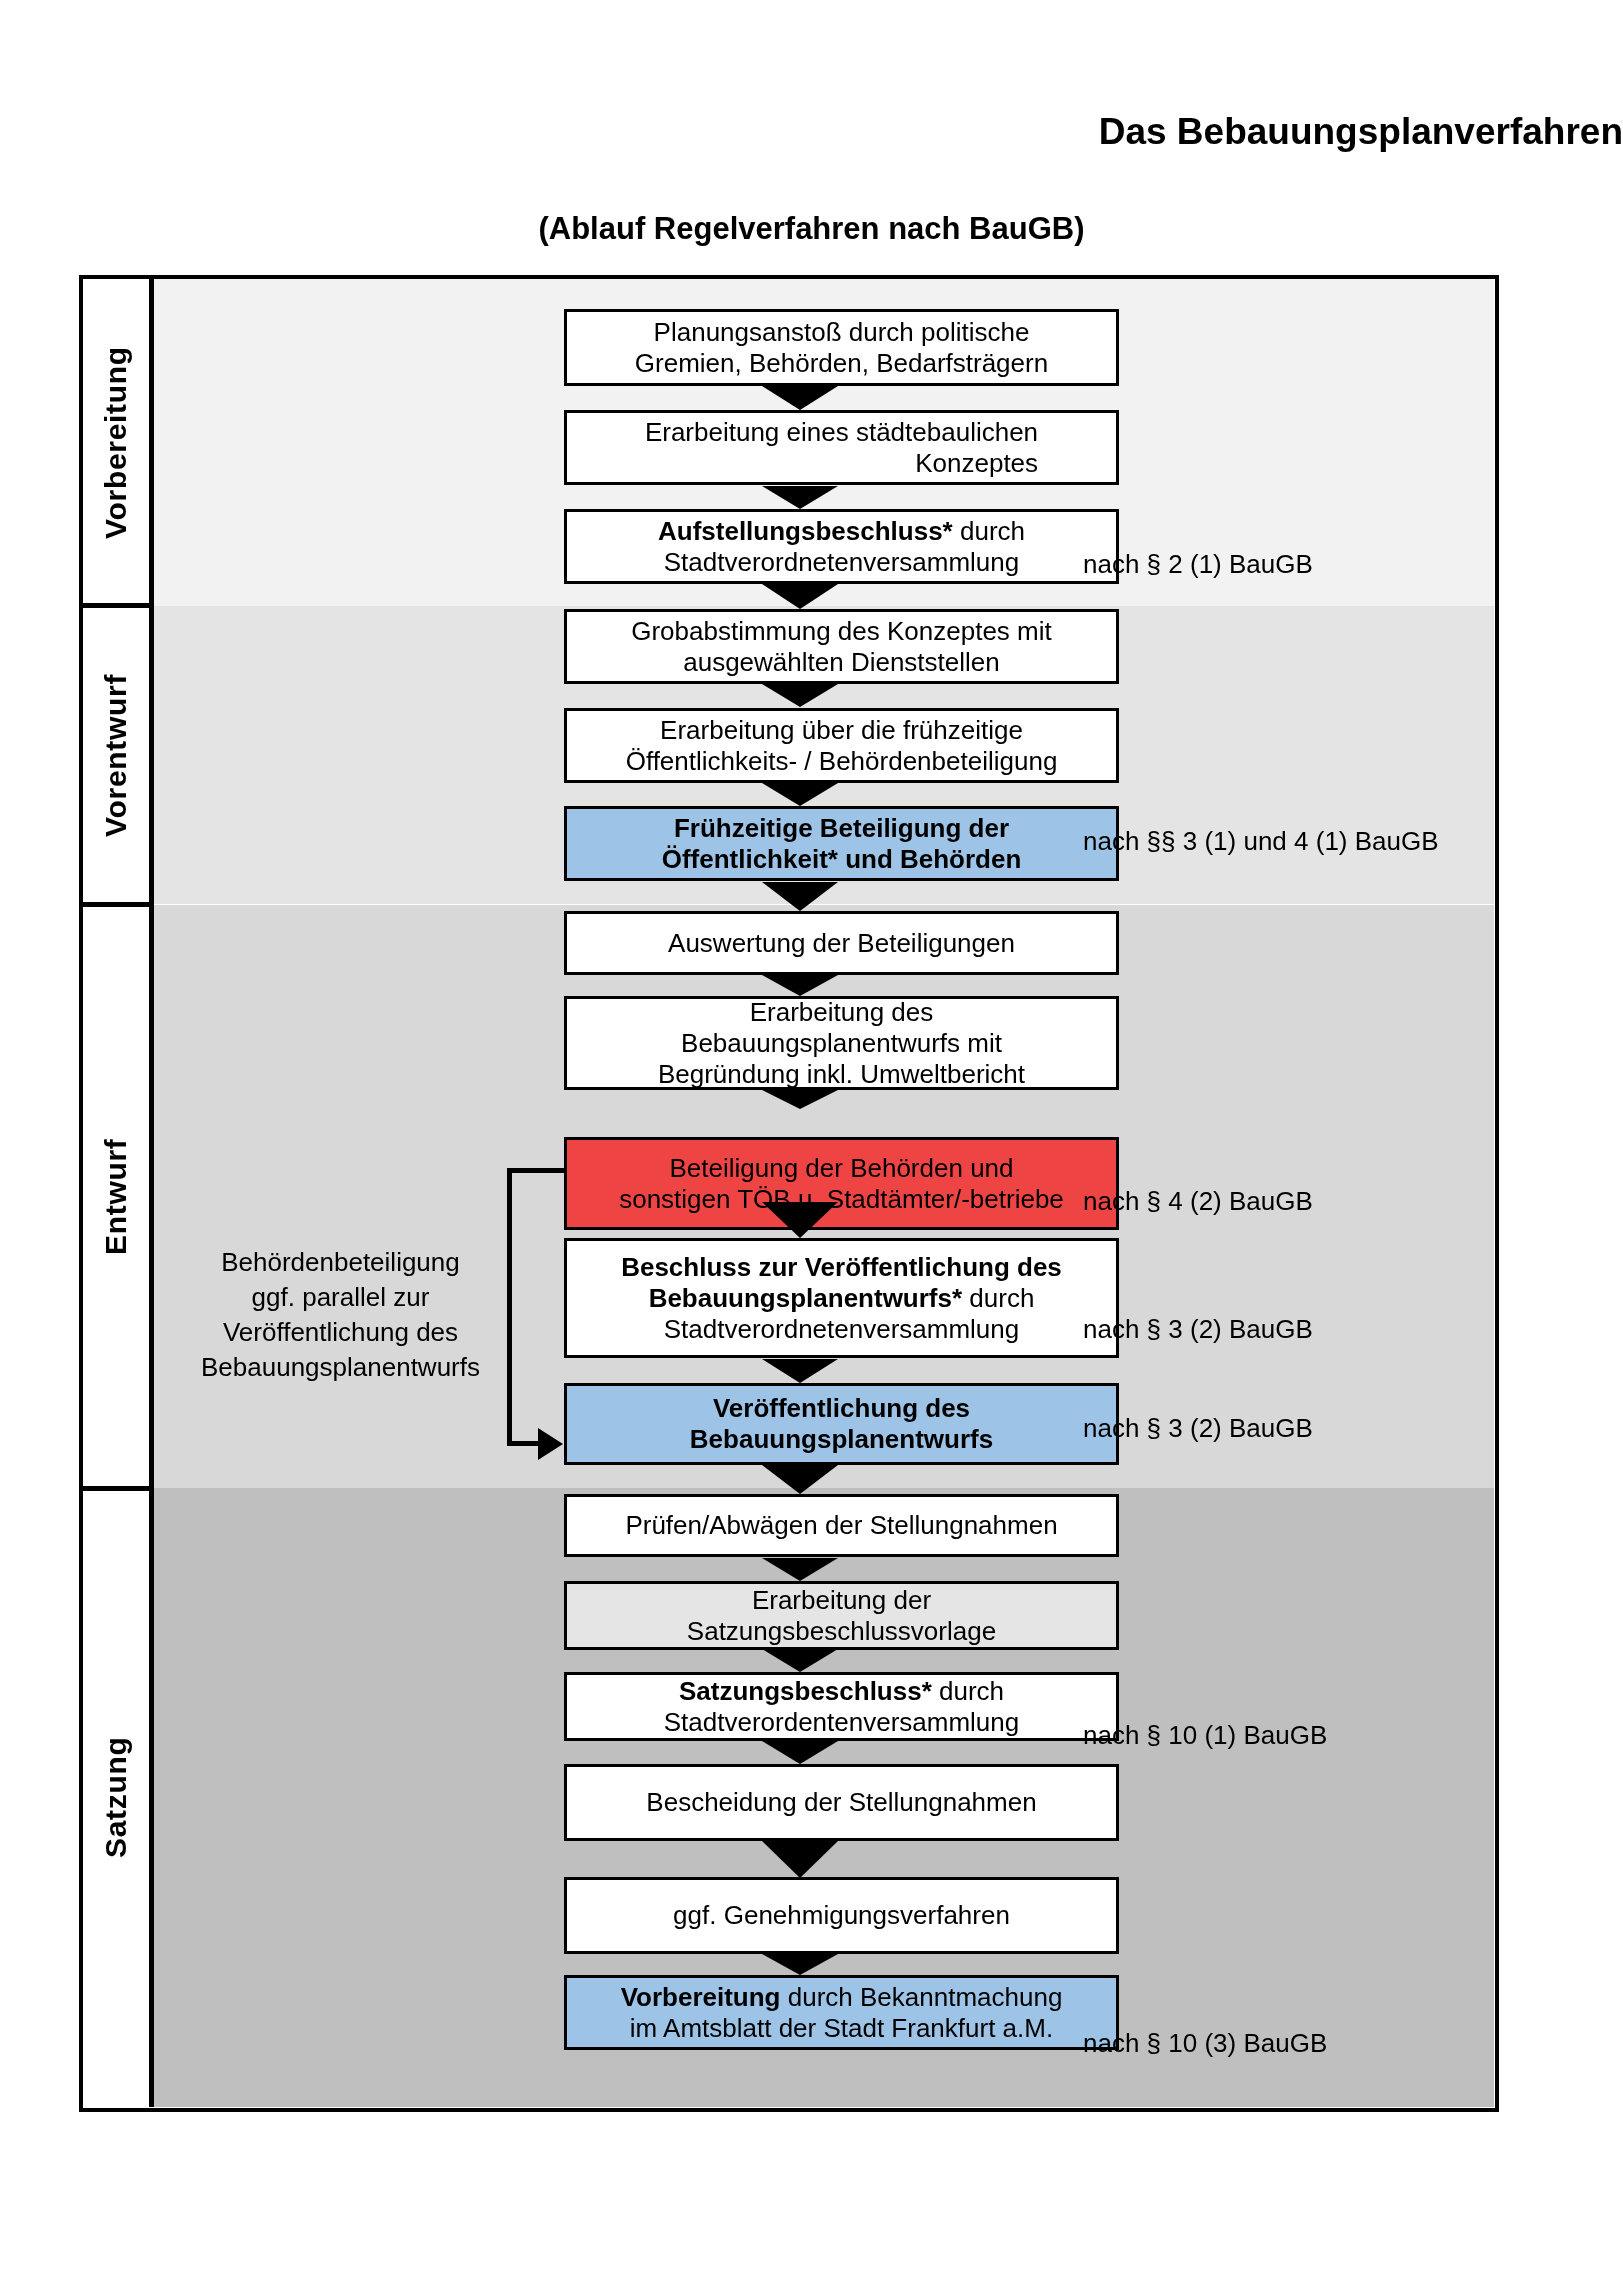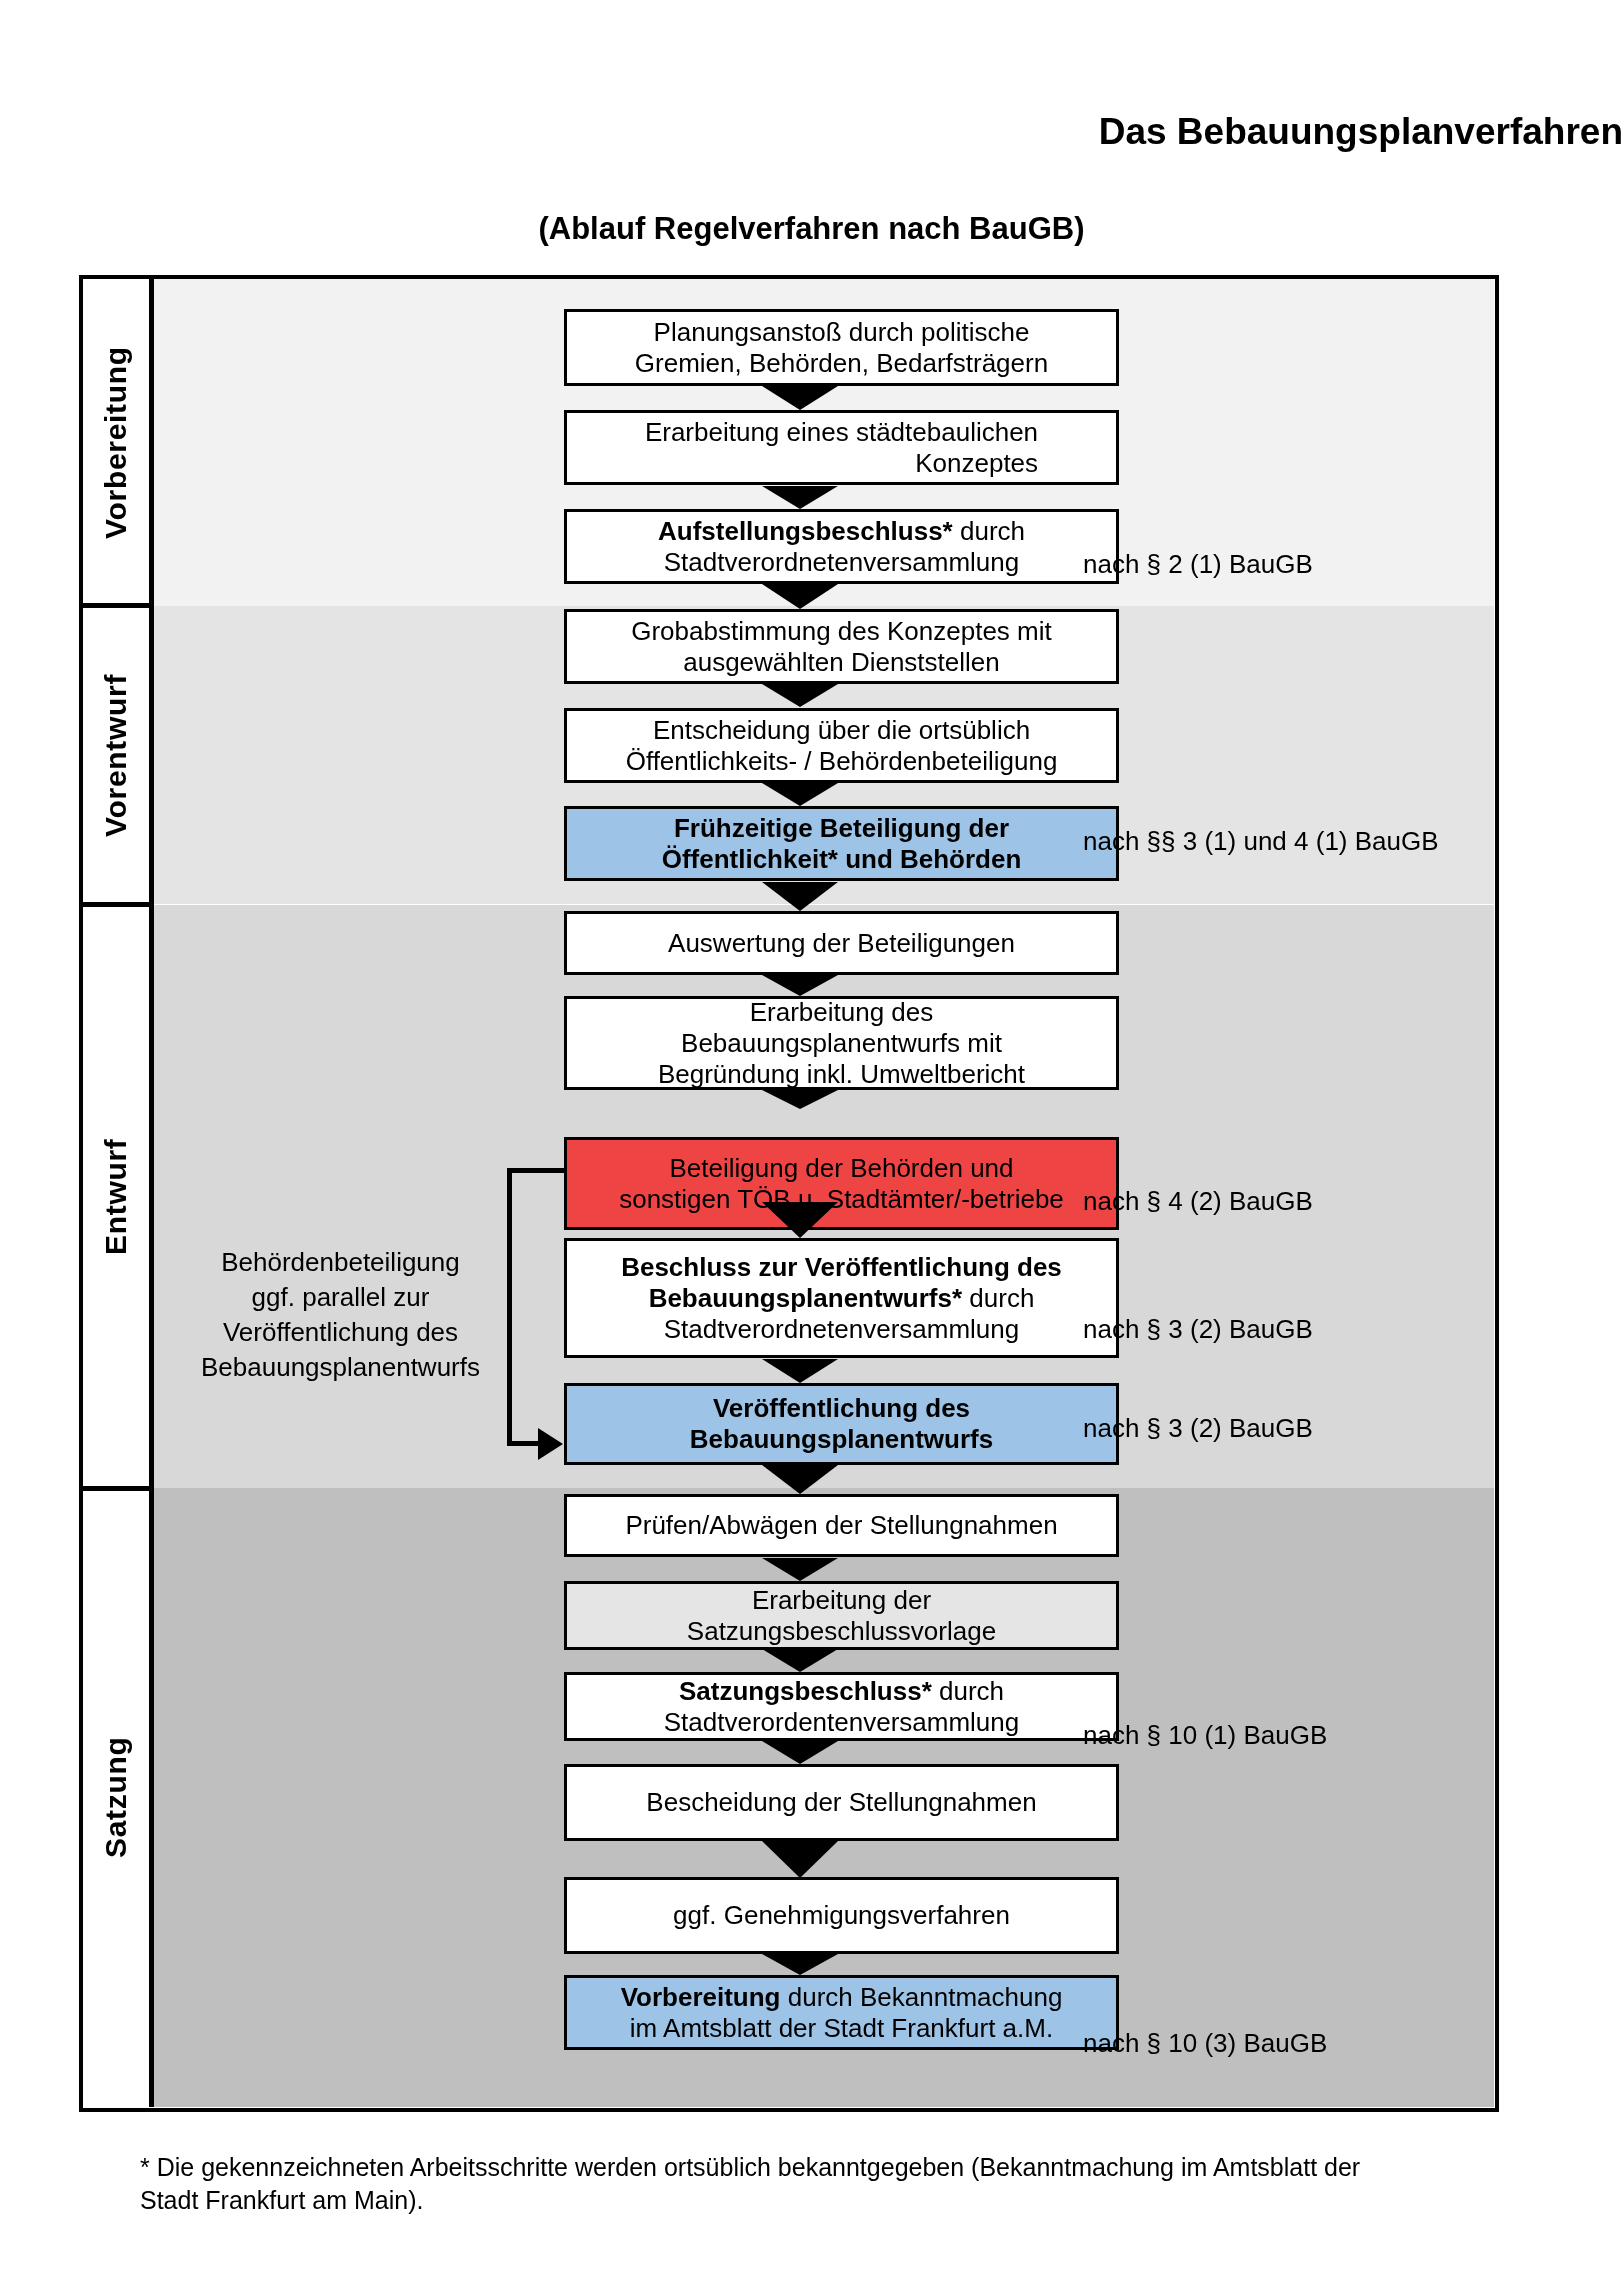--- a/index.html
+++ b/index.html
@@ -89,21 +89,21 @@
       <div class="abs arrow-down" style="left: 762px; top: 386px; border-top: 24px solid rgb(0, 0, 0);"></div>
       <div class="abs step" style="top: 410px; height: 75px; background: rgb(255, 255, 255);"><div class="abs" style="position: static; text-align: right;"><span>Erarbeitung eines städtebaulichen
 Konzeptes</span></div></div>
       <div class="abs arrow-down" style="left: 762px; top: 486px; border-top: 23px solid rgb(0, 0, 0);"></div>
       <div class="abs step" style="top: 509px; height: 75px; background: rgb(255, 255, 255);"><div class="abs" style="position: static;"><span class="b">Aufstellungsbeschluss*</span><span> durch
 Stadtverordnetenversammlung</span></div></div>
       <div class="abs arrow-down" style="left: 762px; top: 584px; border-top: 25px solid rgb(0, 0, 0);"></div>
       <div class="abs step" style="top: 609px; height: 75px; background: rgb(255, 255, 255);"><div class="abs" style="position: static;"><span>Grobabstimmung des Konzeptes mit
 ausgewählten Dienststellen</span></div></div>
       <div class="abs arrow-down" style="left: 762px; top: 684px; border-top: 23.6px solid rgb(0, 0, 0);"></div>
-      <div class="abs step" style="top: 708px; height: 75px; background: rgb(255, 255, 255);"><div class="abs" style="position: static;"><span>Entscheidung über die ortsüblich
+      <div class="abs step" style="top: 708px; height: 75px; background: rgb(255, 255, 255);"><div class="abs" style="position: static;"><span>Erarbeitung über die frühzeitige
 Öffentlichkeits- / Behördenbeteiligung</span></div></div>
       <div class="abs arrow-down" style="left: 762px; top: 783px; border-top: 23.6px solid rgb(0, 0, 0);"></div>
       <div class="abs step" style="top: 806px; height: 75px; background: rgb(157, 195, 230);"><div class="abs" style="position: static;"><span class="b">Frühzeitige Beteiligung der
 Öffentlichkeit* und Behörden</span></div></div>
       <div class="abs arrow-down" style="left: 762px; top: 882px; border-top: 29.5px solid rgb(0, 0, 0);"></div>
       <div class="abs step" style="top: 911px; height: 64px; background: rgb(255, 255, 255);"><div class="abs" style="position: static;"><span>Auswertung der Beteiligungen</span></div></div>
       <div class="abs arrow-down" style="left: 762px; top: 975px; border-top: 21px solid rgb(0, 0, 0);"></div>
       <div class="abs step" style="top: 996px; height: 94px; background: rgb(255, 255, 255);"><div class="abs" style="position: static;"><span>Erarbeitung des
 Bebauungsplanentwurfs mit
 Begründung inkl. Umweltbericht</span></div></div>
@@ -146,15 +146,14 @@
   <div id="annotation" class="abs">Behördenbeteiligung
 ggf. parallel zur
 Veröffentlichung des
 Bebauungsplanentwurfs</div>
 
   <div class="abs bracket" style="left:507px;top:1168px;width:57px;height:4.6px;"></div>
   <div class="abs bracket" style="left:507px;top:1168px;width:4.6px;height:278px;"></div>
   <div class="abs bracket" style="left:507px;top:1441px;width:36px;height:4.6px;"></div>
   <div id="bracket-arrowhead" class="abs"></div>
 
-  <div id="footnote" class="abs">* Die gekennzeichneten Arbeitsschritte werden ortsüblich bekanntgegeben (Bekanntmachung im Amtsblatt  der Stadt Frankfurt am Main).</div>
 </div>
 
 
 </body></html>

